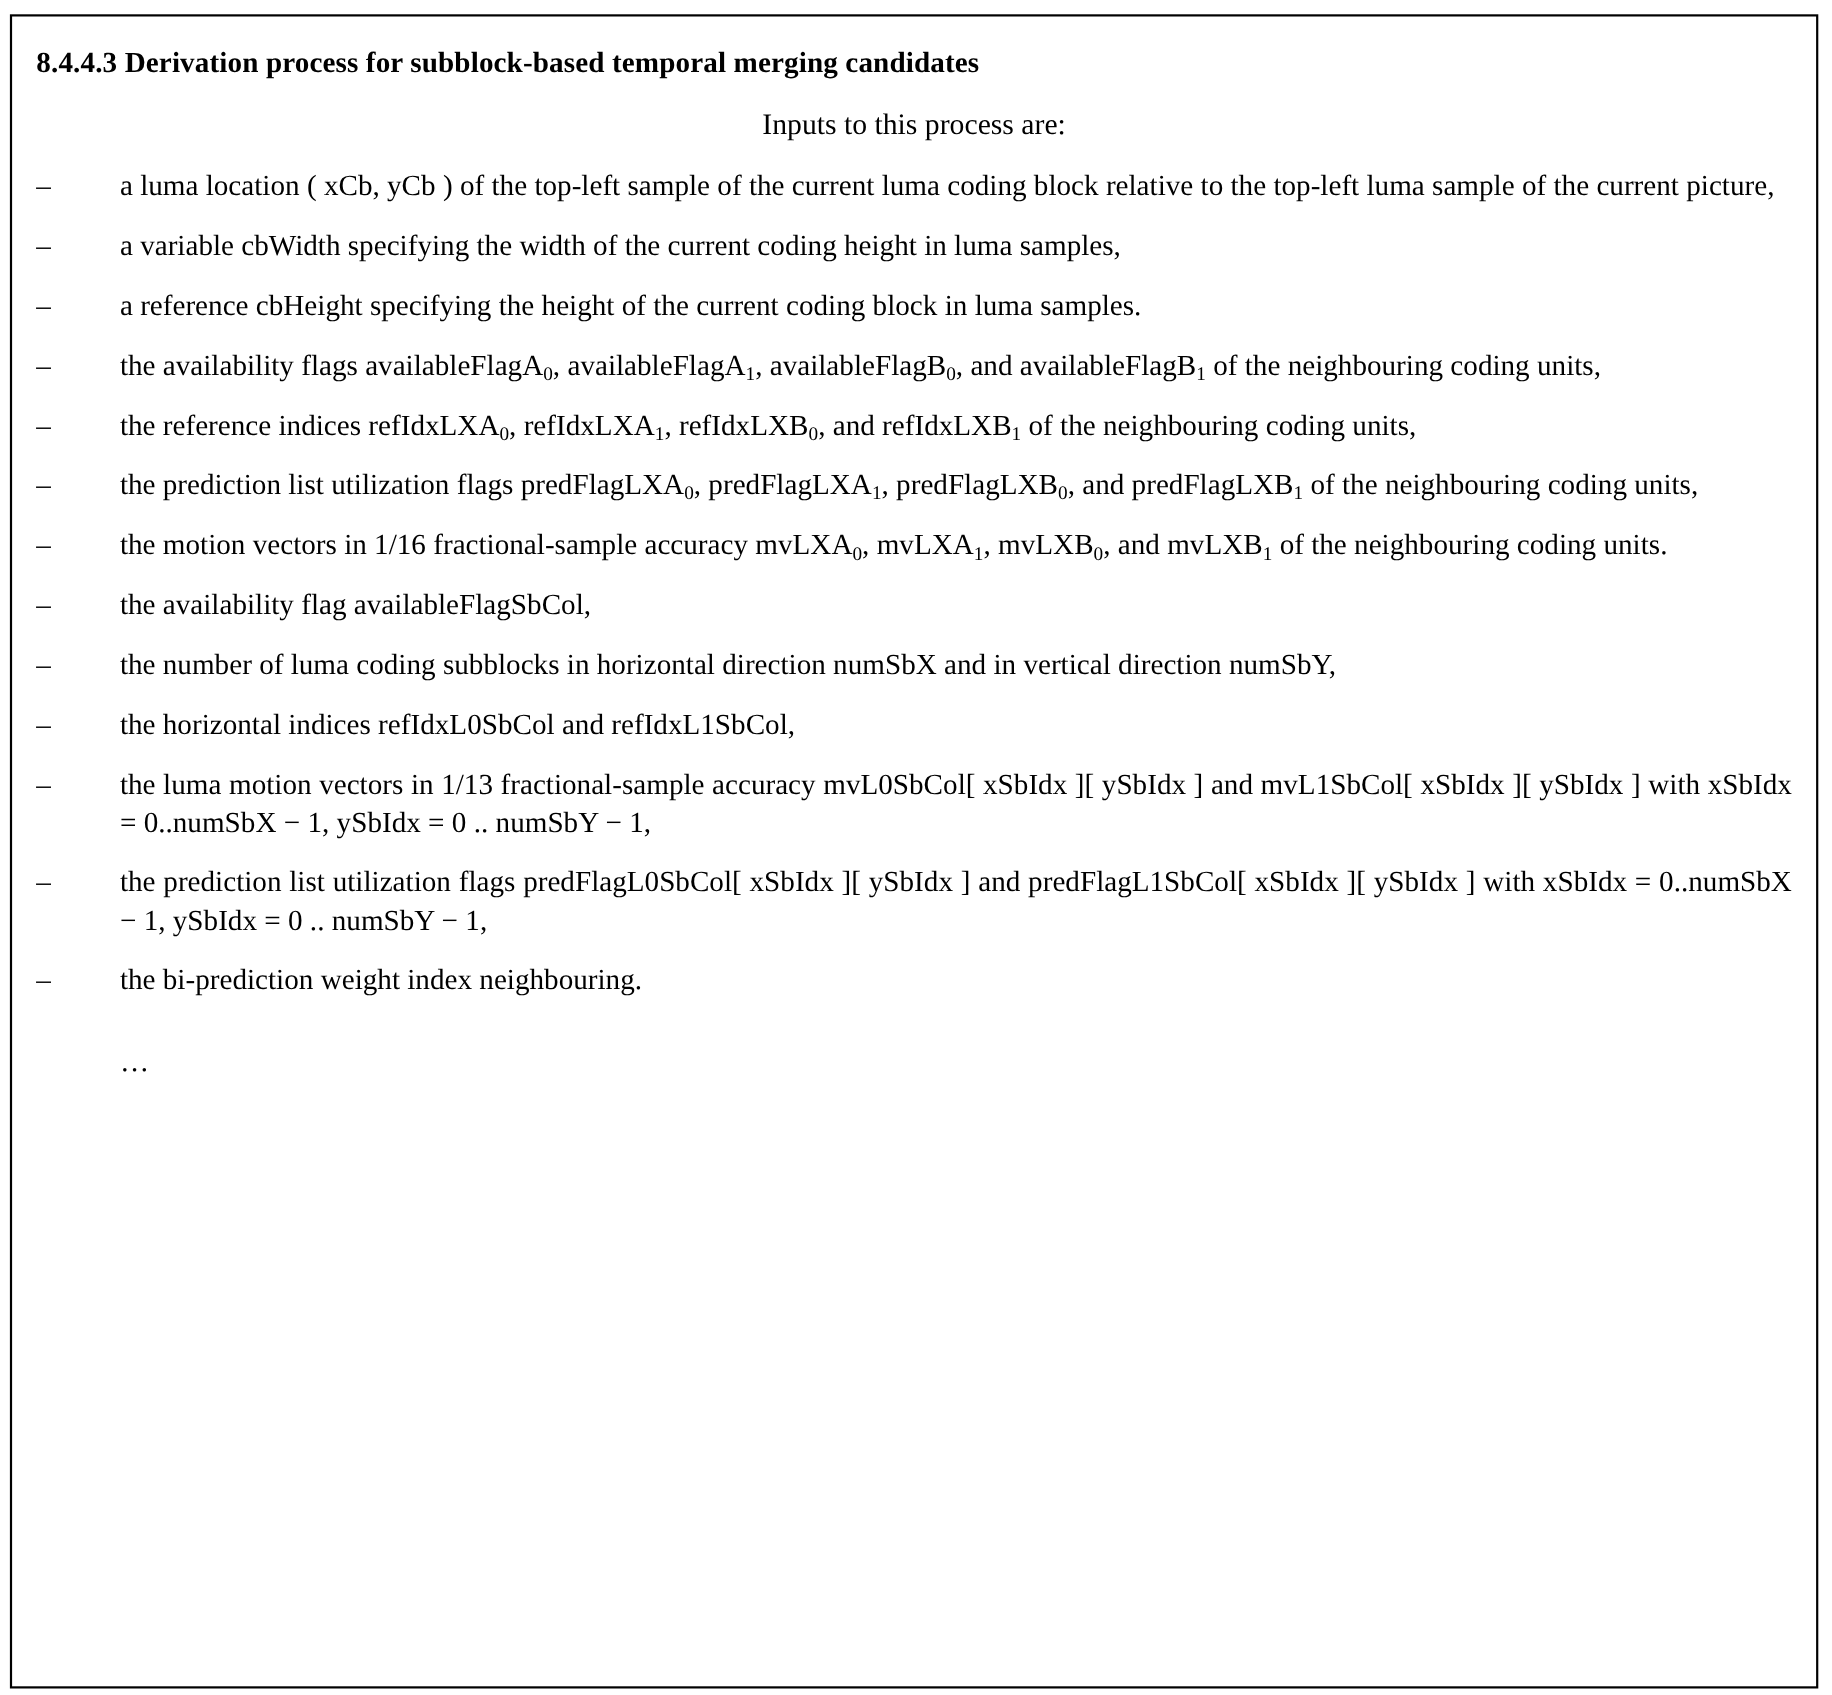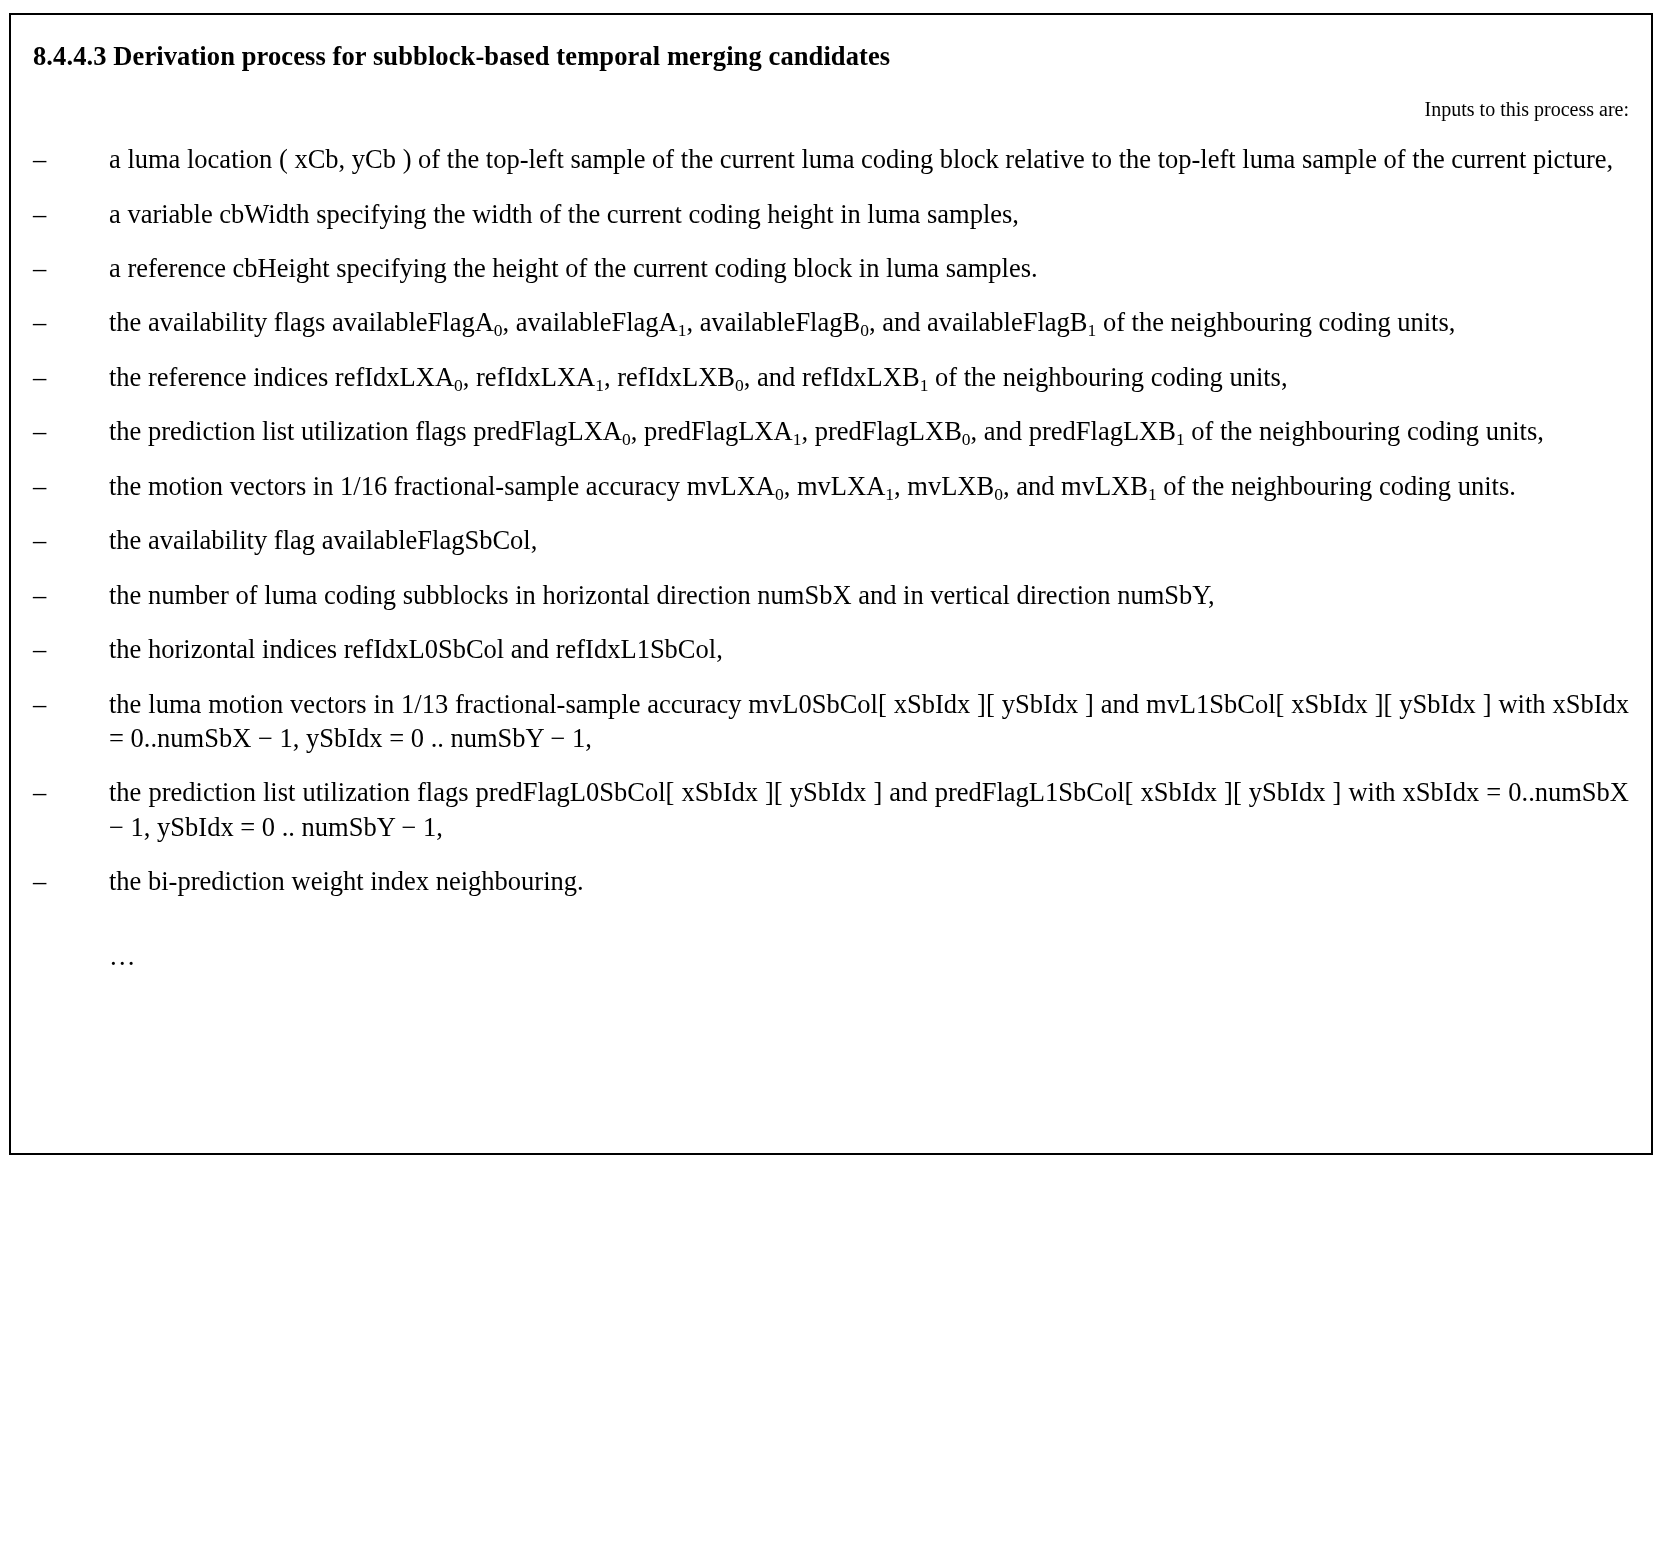--- a/index.html
+++ b/index.html
@@ -11,41 +11,41 @@
     width: 1665px;
     height: 1541px;
     font-family: "Liberation Serif", "DejaVu Serif", serif;
     color: #000000;
   }
   .page-frame {
     position: absolute;
     left: 9px;
     top: 13px;
     width: 1644px;
-    height: 1142px;
+    height: 1522px;
     border: 2px solid #000000;
     box-sizing: border-box;
     background: #ffffff;
     overflow: hidden;
   }
   .content {
     padding: 18px 22px 0 22px;
   }
   .heading {
     font-weight: bold;
     font-size: 26.5px;
     line-height: 1.25;
     margin: 7px 0 0 0;
     letter-spacing: 0.1px;
   }
   .para {
-    font-size: 20px;
+    font-size: 27px;
     line-height: 1.3;
     margin: 23px 0 0 0;
-    text-align: right;
+    text-align: center;
   }
   .bullet-list {
     margin: 0;
     padding: 0;
     list-style: none;
   }
   .bullet {
     position: relative;
     font-size: 26.5px;
     line-height: 1.3;

